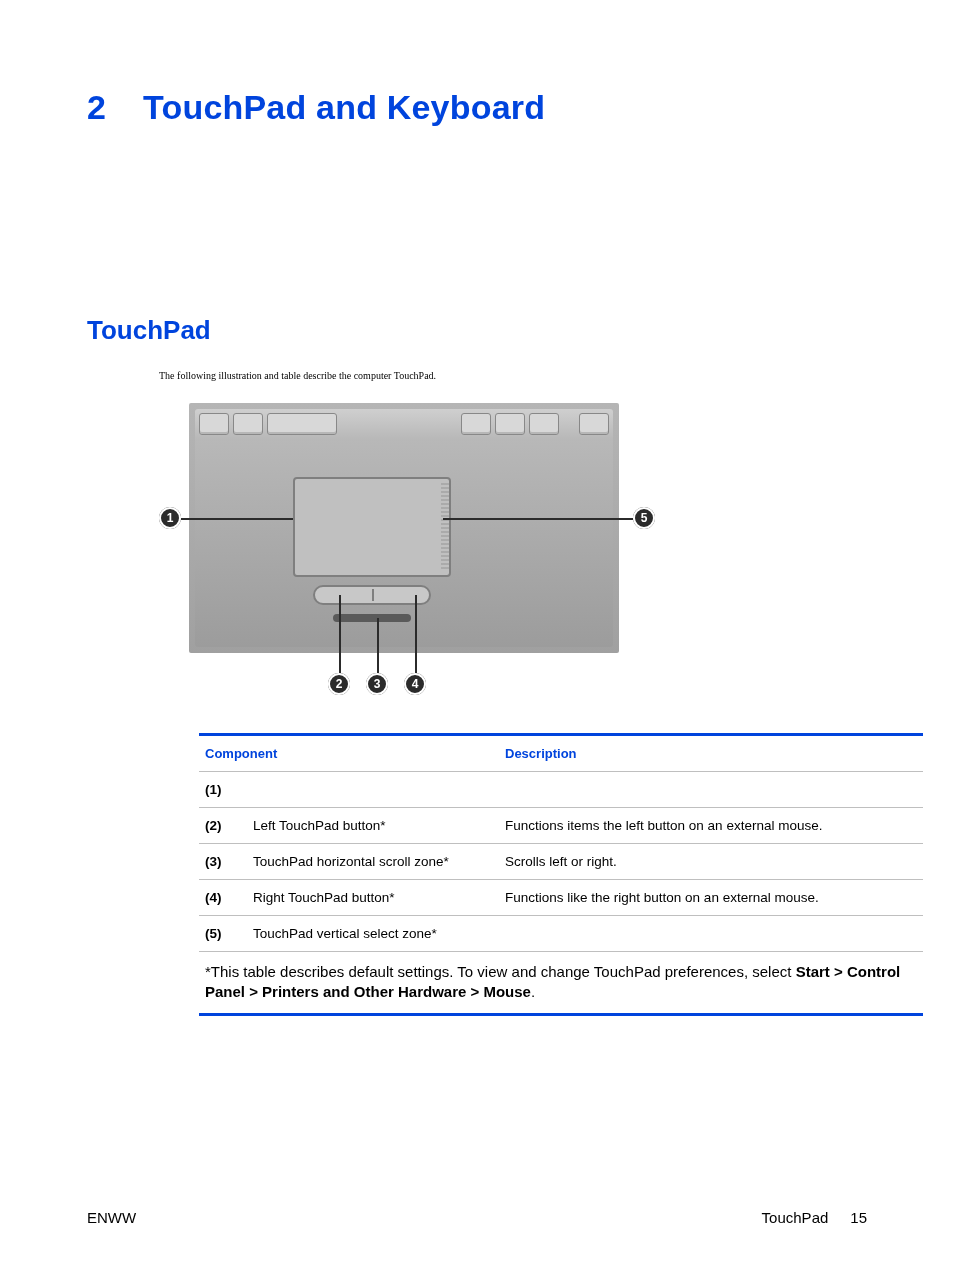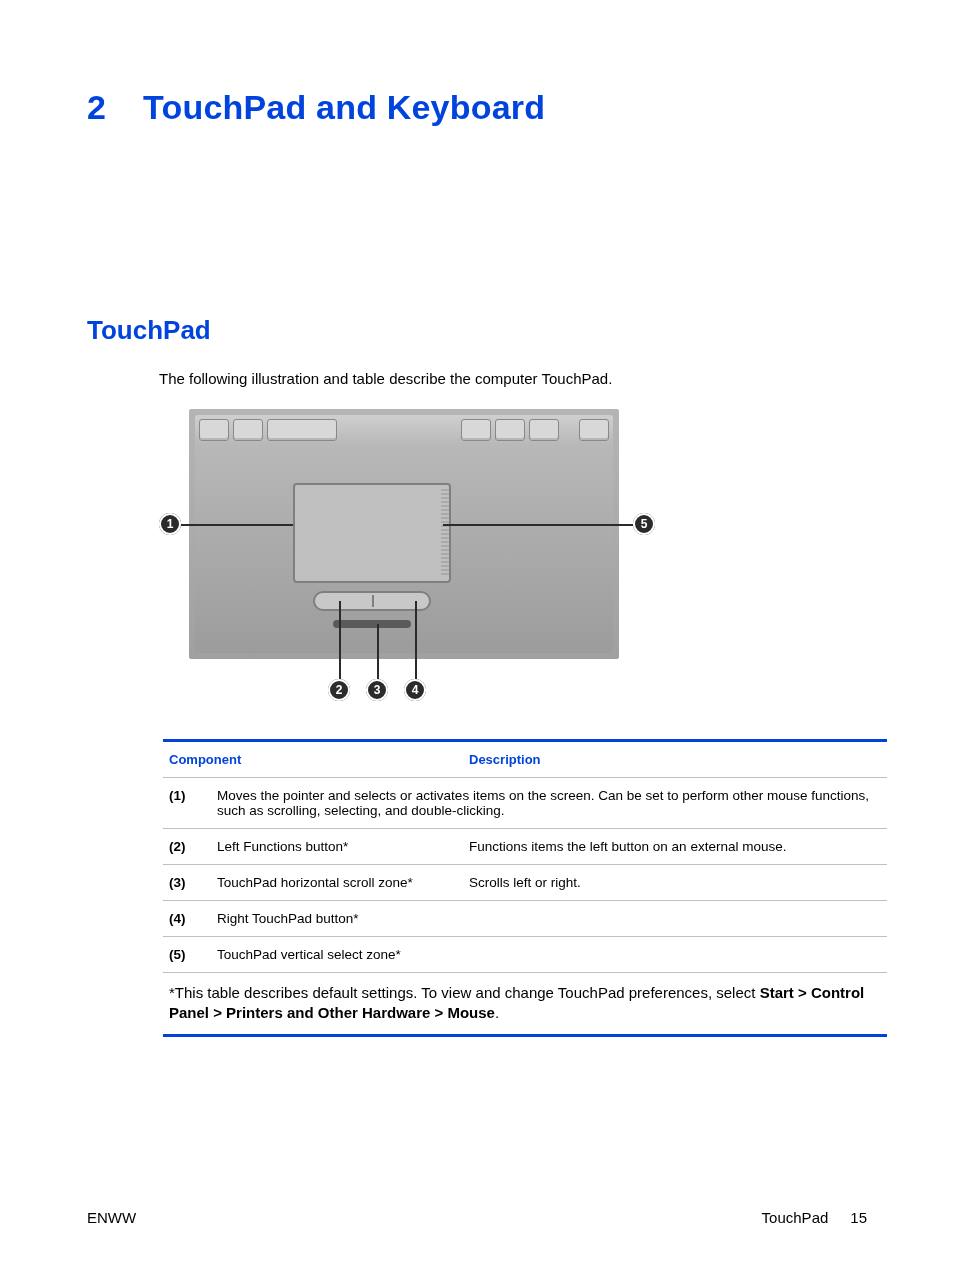--- a/index.html
+++ b/index.html
@@ -1,35 +1,35 @@
 <!DOCTYPE html>
 <html><head>
 <meta charset="utf-8">
 <style>
   * { box-sizing: border-box; margin: 0; padding: 0; }
   html, body { width: 954px; height: 1270px; background: #fff; font-family: Arial, Helvetica, sans-serif; color: #000; }
   .page { position: relative; width: 954px; height: 1270px; padding: 88px 87px 0 87px; }
   .chapter-title { color: #0044dd; font-size: 34px; font-weight: bold; letter-spacing: 0.2px; }
   .chapter-title .chnum { display: inline-block; width: 56px; }
   .section-title { color: #0044dd; font-size: 26px; font-weight: bold; margin-top: 188px; }
-  .intro { font-size: 15px; margin-top: 24px; margin-left: 72px; }
+  .intro { font-size: 10px; margin-top: 24px; margin-left: 72px; font-family: Liberation Serif, serif; }
   .illustration { margin-top: 22px; margin-left: 72px; width: 498px; height: 300px; position: relative; }
   .photo { position: absolute; left: 30px; top: 0; width: 430px; height: 250px; background: linear-gradient(#b5b5b5, #a0a0a0); border-radius: 2px; overflow: hidden; }
   .kbrow { position: absolute; top: 6px; left: 6px; right: 6px; height: 30px; background: linear-gradient(#cfcfcf, #b8b8b8); border-radius: 3px 3px 0 0; display: flex; gap: 4px; padding: 4px; }
   .key { flex: 0 0 auto; width: 30px; height: 22px; background: #d8d8d8; border: 1px solid #888; border-radius: 3px; box-shadow: inset 0 -2px 0 rgba(0,0,0,0.15); }
   .key.big { width: 70px; }
   .palmrest { position: absolute; top: 36px; left: 6px; right: 6px; bottom: 6px; background: linear-gradient(#b8b8b8, #9c9c9c); border-radius: 0 0 3px 3px; }
   .tp { position: absolute; left: 98px; top: 38px; width: 158px; height: 100px; background: #c0c0c0; border: 2px solid #7f7f7f; border-radius: 4px; }
   .tp-rscroll { position: absolute; right: 0; top: 4px; bottom: 4px; width: 8px; background: repeating-linear-gradient(#8a8a8a, #8a8a8a 2px, #c0c0c0 2px, #c0c0c0 4px); opacity: 0.4; }
   .tp-buttons { position: absolute; left: 118px; top: 146px; width: 118px; height: 20px; background: #c8c8c8; border: 2px solid #7f7f7f; border-radius: 10px; }
   .tp-buttons::after { content: ""; position: absolute; left: 50%; top: 2px; bottom: 2px; width: 2px; background: #7f7f7f; }
   .tp-hscroll { position: absolute; left: 138px; top: 175px; width: 78px; height: 8px; background: #5a5a5a; border-radius: 4px; }
   .callout { position: absolute; width: 22px; height: 22px; border-radius: 50%; background: #2b2b2b; color: #fff; font-size: 12px; font-weight: bold; display: flex; align-items: center; justify-content: center; box-shadow: 0 0 0 2px #fff inset; }
   .line { position: absolute; background: #2b2b2b; }
-  .table-wrap { margin-top: 30px; margin-left: 76px; width: 724px; }
+  .table-wrap { margin-top: 30px; margin-left: 112px; width: 724px; }
   .ttop { height: 3px; background: #0044dd; }
   .thead { display: flex; padding: 10px 6px 10px 6px; font-size: 13px; font-weight: bold; color: #0044dd; border-bottom: 1px solid #bfbfbf; }
   .col-a { flex: 0 0 48px; }
   .col-b { flex: 0 0 252px; padding-right: 10px; }
   .col-c { flex: 1; }
   .trow { display: flex; padding: 10px 6px; font-size: 13.5px; border-bottom: 1px solid #bfbfbf; }
   .trow .col-a { font-weight: bold; }
   .tnote { font-size: 15px; padding: 10px 6px 10px 6px; line-height: 1.35; }
   .tbot { height: 3px; background: #0044dd; }
   .footer { position: absolute; left: 87px; right: 87px; bottom: 44px; display: flex; font-size: 15px; }
@@ -88,35 +88,35 @@
   <div class="table-wrap">
     <div class="ttop"></div>
     <div class="thead">
       <div class="col-a"></div>
       <div class="col-b" style="margin-left:-48px; flex:0 0 300px;">Component</div>
       <div class="col-c">Description</div>
     </div>
 
     <div class="trow">
       <div class="col-a">(1)</div>
-      <div class="col-c">Moves the pointer and selects or activates items on the screen. Can be set to perform other mouse functions, such as scrolling, selecting, and double-clicking.</div>
     </div>
     <div class="trow">
       <div class="col-a">(2)</div>
-      <div class="col-b">Left Functions button*</div>
+      <div class="col-b">Left TouchPad button*</div>
       <div class="col-c">Functions items the left button on an external mouse.</div>
     </div>
     <div class="trow">
       <div class="col-a">(3)</div>
       <div class="col-b">TouchPad horizontal scroll zone*</div>
       <div class="col-c">Scrolls left or right.</div>
     </div>
     <div class="trow">
       <div class="col-a">(4)</div>
       <div class="col-b">Right TouchPad button*</div>
+      <div class="col-c">Functions like the right button on an external mouse.</div>
     </div>
     <div class="trow">
       <div class="col-a">(5)</div>
       <div class="col-b">TouchPad vertical select zone*</div>
     </div>
 
     <div class="tnote">
       <span>*This table describes default settings. To view and change TouchPad preferences, select </span><b>Start &gt; Control Panel &gt; Printers and Other Hardware &gt; Mouse</b><span>.</span>
     </div>
     <div class="tbot"></div>

